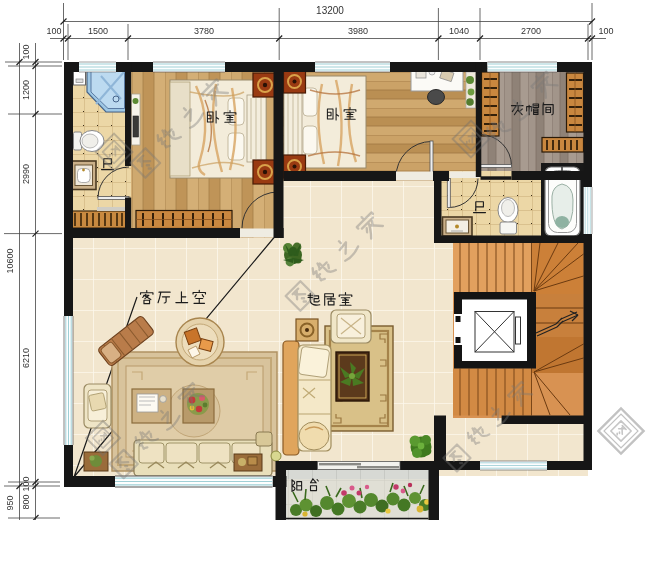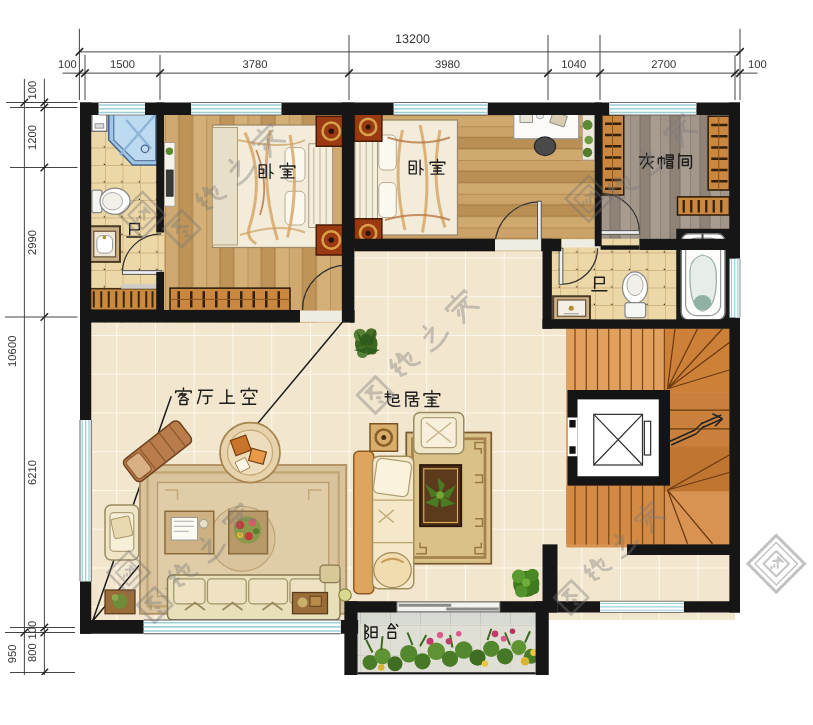--- a/index.html
+++ b/index.html
@@ -1,17 +1,17 @@
 <!DOCTYPE html>
 <html><head>
 <meta charset="utf-8">
 <style>
 html,body{margin:0;padding:0;background:#fff;}
 #page{position:relative;width:650px;height:520px;overflow:hidden;background:#fff;
-font-family:"Liberation Sans",sans-serif;margin-top:20px;}
+font-family:"Liberation Sans",sans-serif;}
 text{font-family:"Liberation Sans",sans-serif;}
 .dim{font-size:9px;fill:#333;}
 .glyph{fill:none;stroke:#1c1c1c;stroke-width:7.5;stroke-linecap:round;stroke-linejoin:round;}
 .wm{fill:none;stroke:#787878;stroke-width:9;stroke-linecap:round;stroke-linejoin:round;}
 </style>
 </head>
 <body>
 <div id="page">
 <svg width="650" height="580" viewBox="0 0 650 580">
 <defs>

